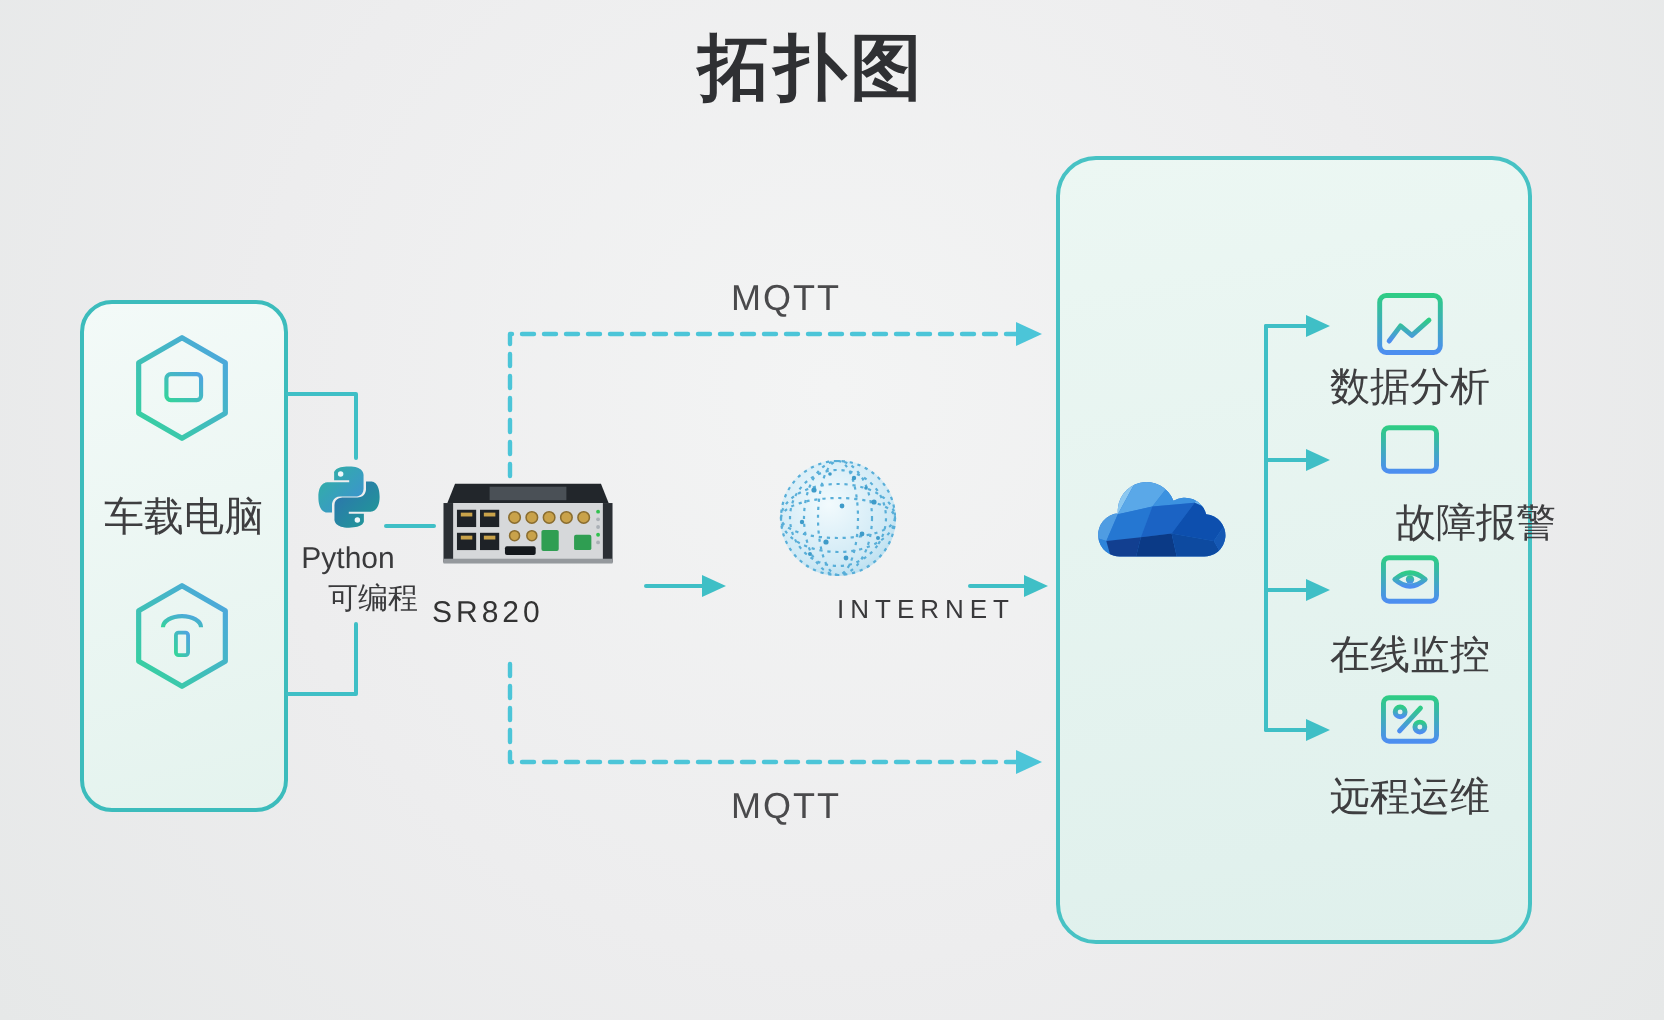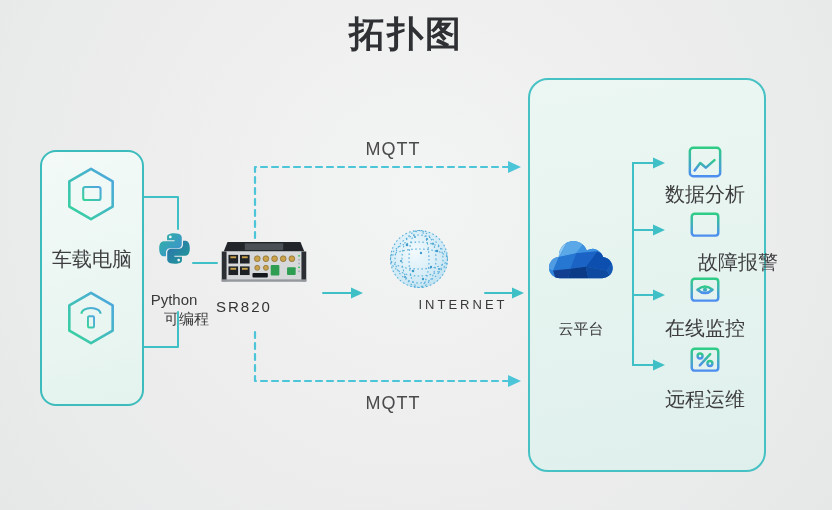--- a/index.html
+++ b/index.html
@@ -7,21 +7,21 @@
   .stage{position:relative;width:832px;height:510px;overflow:hidden;
          background:radial-gradient(circle at 50% 38%, #f3f4f4 0%, #ededee 55%, #e6e8e8 100%);}
   .abs{position:absolute;}
   .title{left:0;top:10px;width:812px;text-align:center;font-size:36px;font-weight:700;
          color:#2f3033;letter-spacing:2px;}
   .devices-box{left:40px;top:150px;width:104px;height:256px;border:2px solid #3cbcbc;
          border-radius:16px;background:linear-gradient(165deg,#f3faf8 0%,#e4f3ee 100%);box-sizing:border-box;}
   .cloud-box{left:528px;top:78px;width:238px;height:394px;border:2px solid #47c2c4;
          border-radius:20px;background:linear-gradient(170deg,#ecf7f3 0%,#dff0ec 100%);box-sizing:border-box;}
   .lbl{font-size:20px;color:#3e3e40;text-align:center;line-height:1.2;}
-  .lbl-s{font-size:15px;color:#3a3a3c;text-align:center;margin-top:20px;}
+  .lbl-s{font-size:15px;color:#3a3a3c;text-align:center;}
   .mono-sp{letter-spacing:3px;font-size:13px;color:#39393b;font-weight:500;}
   .sr-sp{letter-spacing:2px;font-size:15px;color:#333;}
   .mqtt{font-size:18px;color:#4a4a4c;text-align:center;letter-spacing:1px;}
   .wires{left:0;top:0;pointer-events:none;}
   svg{display:block;}
 </style>
 </head>
 <body>
 
 <div class="stage">
@@ -175,21 +175,20 @@
         <polygon points="30,18 52,16 40,32 24,34" fill="#1b63c4"></polygon>
         <polygon points="52,16 70,24 62,36 40,32" fill="#0d4fae"></polygon>
         <polygon points="0,34 6,36 10,50 0,50" fill="#2e84da"></polygon>
         <polygon points="6,36 24,34 20,50 10,50" fill="#123f90"></polygon>
         <polygon points="24,34 40,32 44,50 20,50" fill="#0b3a86"></polygon>
         <polygon points="40,32 62,36 70,50 44,50" fill="#0d4aa0"></polygon>
         <polygon points="62,36 70,24 70,50" fill="#1558b4"></polygon>
       </g>
     </svg>
   </div>
-  <div class="abs lbl-s" style="left:531px;top:300px;width:100px;">云平台</div>
 
   <div class="abs" style="left:686px;top:144px;width:38px;height:36px;">
     <svg width="38" height="36" viewBox="0 0 40 38">
       <defs>
           <linearGradient id="sg1" x1="0" y1="0" x2="0" y2="1">
         <stop offset="0" stop-color="#2FCC86"></stop>
             <stop offset="1" stop-color="#4D8EF0"></stop>
           </linearGradient>
         </defs>
       <g fill="none" stroke="url(#sg1)" stroke-width="2.6" stroke-linecap="round" stroke-linejoin="round">

